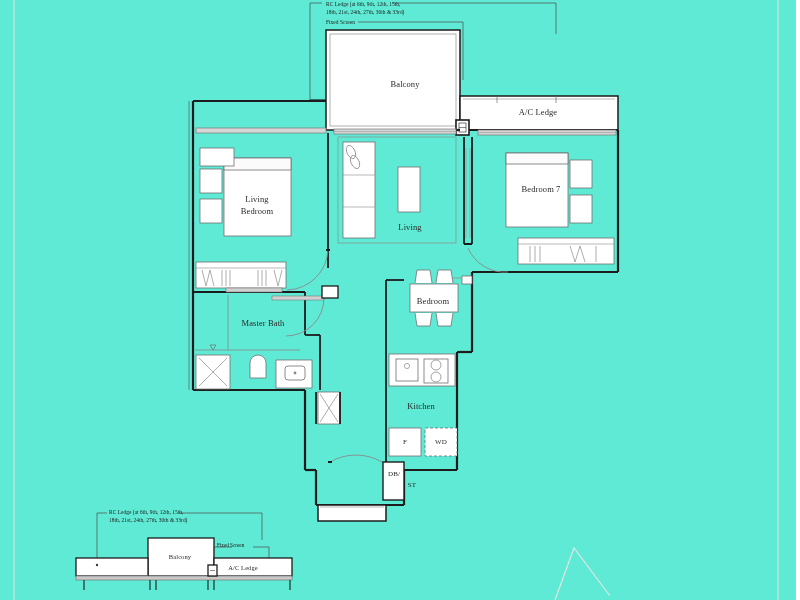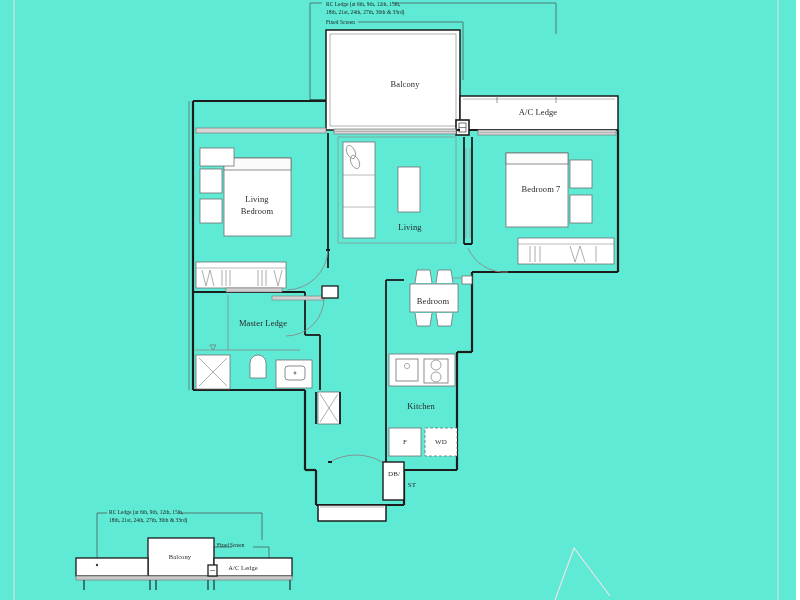--- a/index.html
+++ b/index.html
@@ -371,21 +371,21 @@
   <div class="lbl rm ctr" style="left:257px; top:212px;">Bedroom</div>
 
   <div class="lbl rm ctr" style="left:541px; top:190px;">Bedroom 7</div>
 
   <div class="lbl rm ctr" style="left:410px; top:228px;text-align:right;">Living</div>
 
   <div class="lbl rm ctr" style="left:433px; top:302px;">Bedroom</div>
 
   <div class="lbl rm ctr" style="left:421px; top:407px;">Kitchen</div>
 
-  <div class="lbl rm ctr" style="left:263px; top:324px;">Master Ledge</div>
+  <div class="lbl rm ctr" style="left:263px; top:324px;">Master Bath</div>
 
   <div class="lbl tiny ctr" style="left:405px; top:442px;">F</div>
   <div class="lbl tiny ctr" style="left:441px; top:442px;">WD</div>
   <div class="lbl tiny ctr" style="left:394px; top:474px;">DB/</div>
   <div class="lbl tiny ctr" style="left:412px; top:485px;">ST</div>
 
   <div class="note" style="left:109px; top:509px;">RC Ledge (at 6th, 9th, 12th, 15th,</div>
   <div class="note" style="left:109px; top:517px;">18th, 21st, 24th, 27th, 30th &amp; 33rd)</div>
   <div class="note-sm" style="left:217px; top:542px;">Fixed Screen</div>
 

